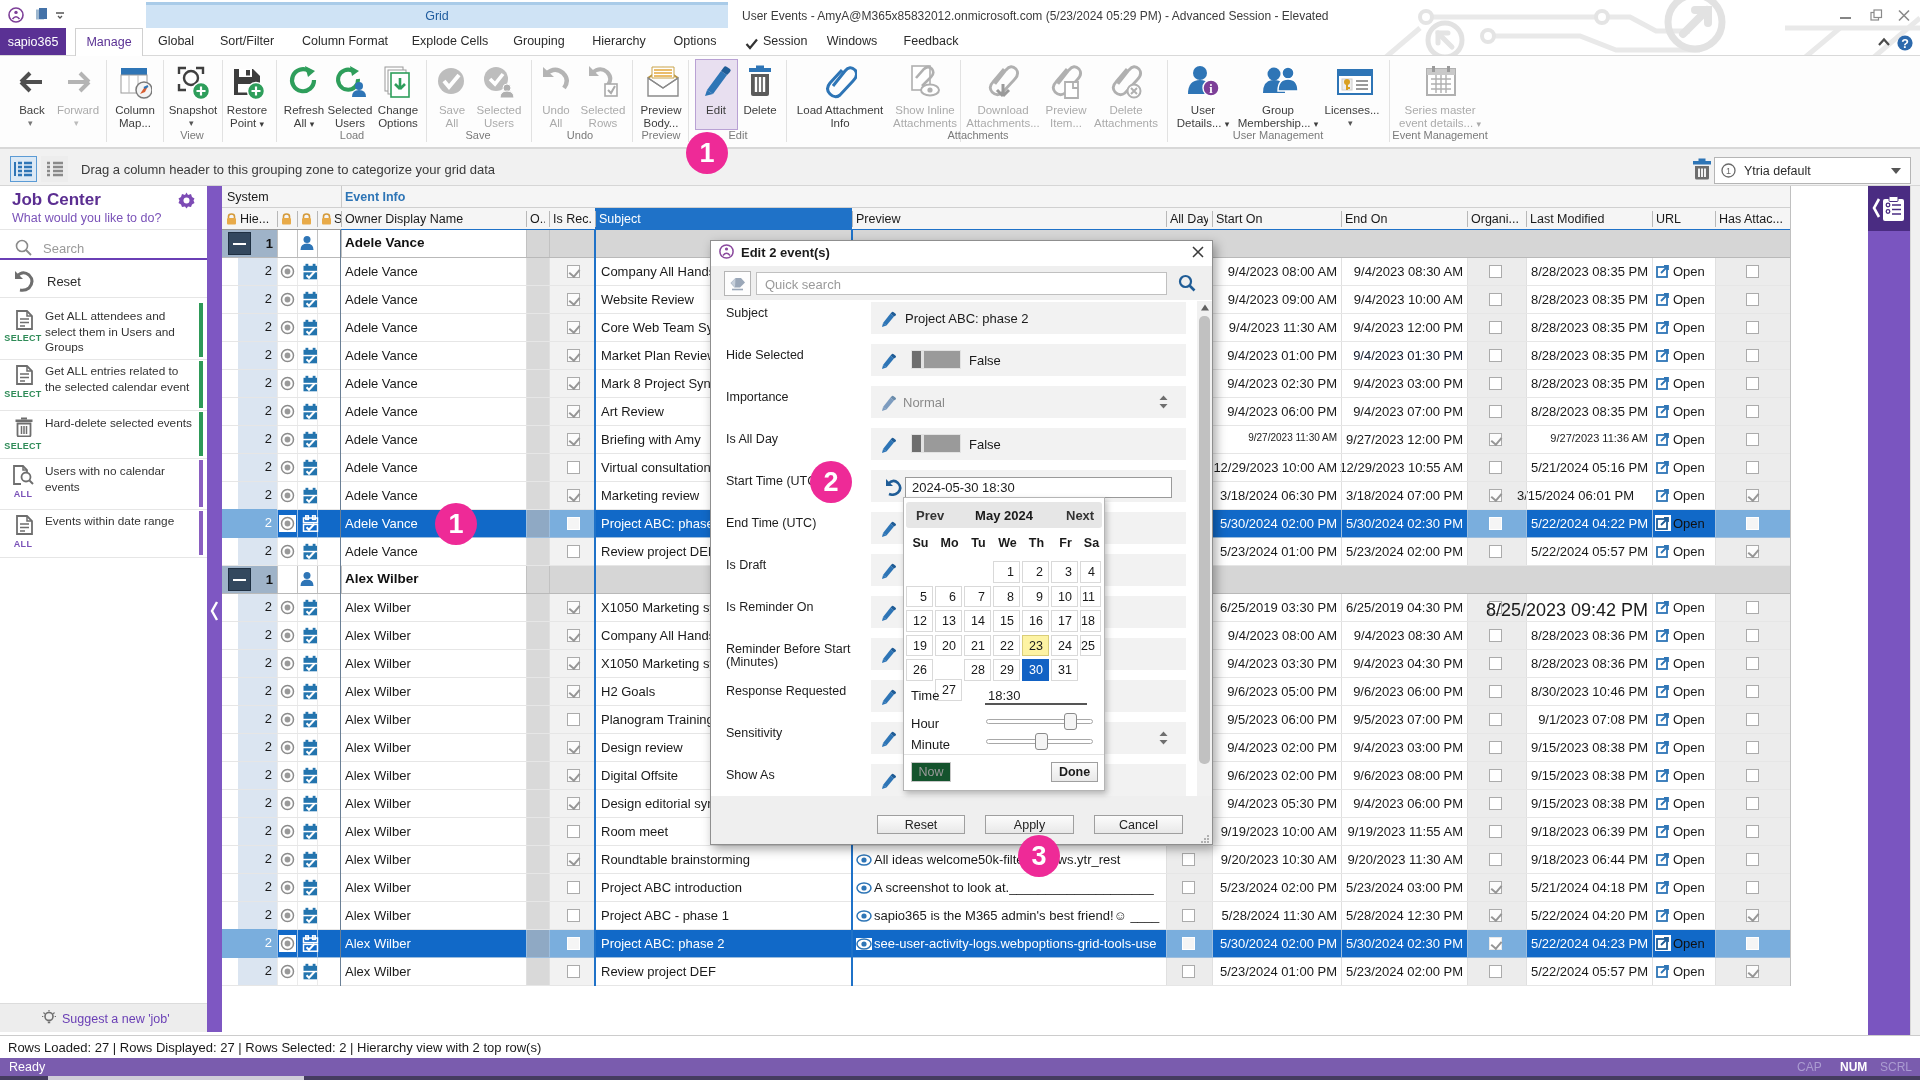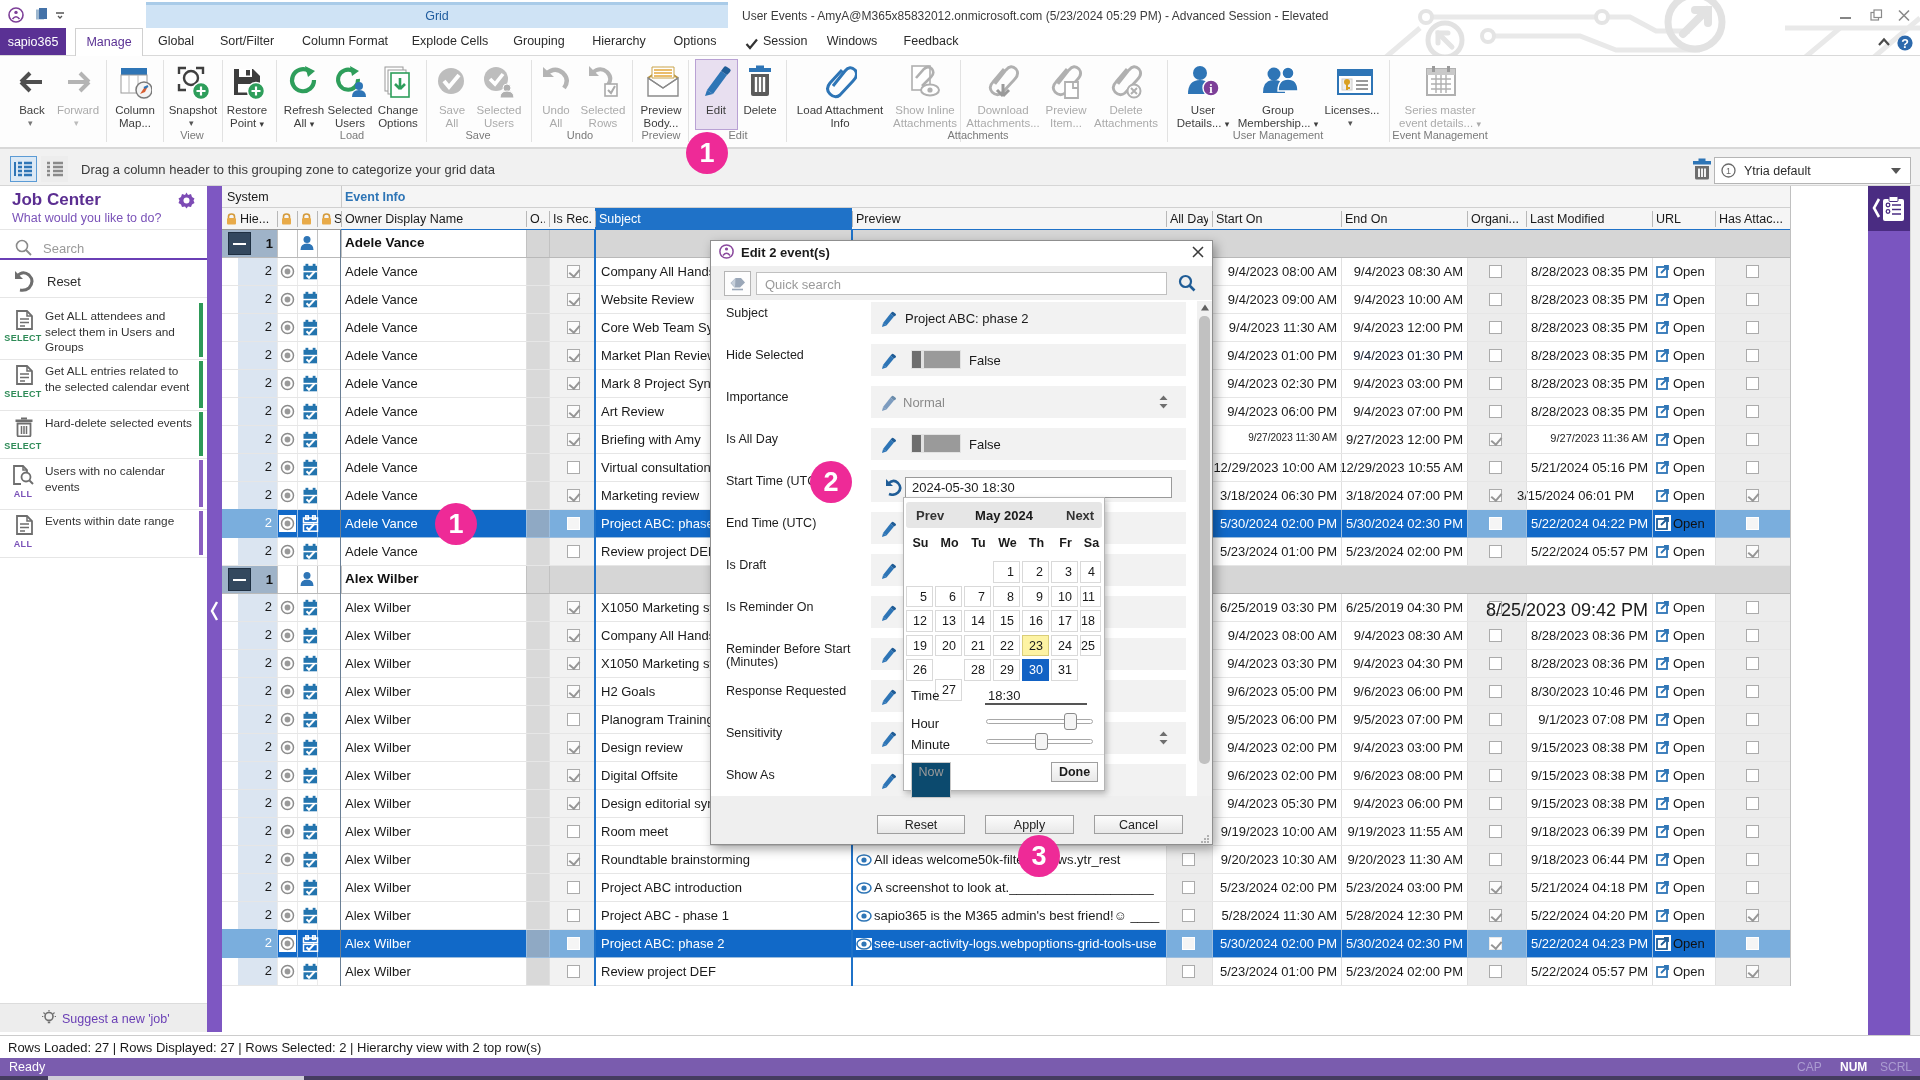--- a/index.html
+++ b/index.html
@@ -2229,21 +2229,21 @@
 <div class="ab nw" style="left:911px;top:688px;font-size:13px;color:#1a1a1a;z-index:30;">Time</div>
 <div class="ab nw" style="left:988px;top:688px;font-size:13px;color:#1a1a1a;z-index:30;">18:30</div>
 <div class="ab" style="left:985px;top:703px;width:102px;height:2px;background:#555;z-index:30;"></div>
 <div class="ab nw" style="left:911px;top:716px;font-size:13px;color:#1a1a1a;z-index:30;">Hour</div>
 <div class="ab" style="left:986px;top:719px;width:107px;height:5px;background:#fff;border:1px solid #a8a8a8;border-radius:3px;z-index:30;"></div>
 <div class="ab" style="left:1064px;top:713px;width:13px;height:17px;background:#f5f5f5;border:1px solid #8a8a8a;border-radius:3px;z-index:30;"></div>
 <div class="ab nw" style="left:911px;top:737px;font-size:13px;color:#1a1a1a;z-index:30;">Minute</div>
 <div class="ab" style="left:986px;top:739px;width:107px;height:5px;background:#fff;border:1px solid #a8a8a8;border-radius:3px;z-index:30;"></div>
 <div class="ab" style="left:1035px;top:733px;width:13px;height:17px;background:#f5f5f5;border:1px solid #8a8a8a;border-radius:3px;z-index:30;"></div>
 <div class="ab" style="left:904px;top:754px;width:200px;height:1px;background:#e4e4e4;z-index:30;"></div>
-<div class="ab" style="left:911px;top:762px;width:40px;height:36px;background:#0c4a6e;border:1px solid #c8c8c8;text-align:center;line-height:19px;font-size:12.5px;color:#9a9a9a;z-index:30;">Now</div>
+<div class="ab" style="left:911px;top:762px;width:40px;height:20px;background:#14532d;border:1px solid #c8c8c8;text-align:center;line-height:19px;font-size:12.5px;color:#9a9a9a;z-index:30;">Now</div>
 <div class="ab" style="left:1051px;top:762px;width:47px;height:20px;background:linear-gradient(#fcfcfc,#e8e8e8);border:1px solid #9f9f9f;text-align:center;line-height:19px;font-size:12.5px;font-weight:bold;color:#1a1a1a;z-index:30;">Done</div>
 <div class="pinkc" style="left:686px;top:132px">1</div>
 <div class="pinkc" style="left:435px;top:503px">1</div>
 <div class="pinkc" style="left:810px;top:461px">2</div>
 <div class="pinkc" style="left:1018px;top:835px">3</div>
 <div class="ab" style="left:0;top:1035px;width:1920px;height:23px;background:#fff;border-top:1px solid #cccccc"></div>
 <div class="ab nw" style="left:8px;top:1040px;font-size:13px;color:#1a1a1a">Rows Loaded: 27 | Rows Displayed: 27 | Rows Selected: 2 | Hierarchy view with 2 top row(s)</div>
 <div class="ab" style="left:0;top:1058px;width:1920px;height:18px;background:#7a5cae"></div>
 <div class="ab nw" style="left:9px;top:1060px;font-size:12.5px;color:#fff">Ready</div>
 <div class="ab nw" style="left:1797px;top:1060px;font-size:12px;color:#ab9cd1">CAP</div>

